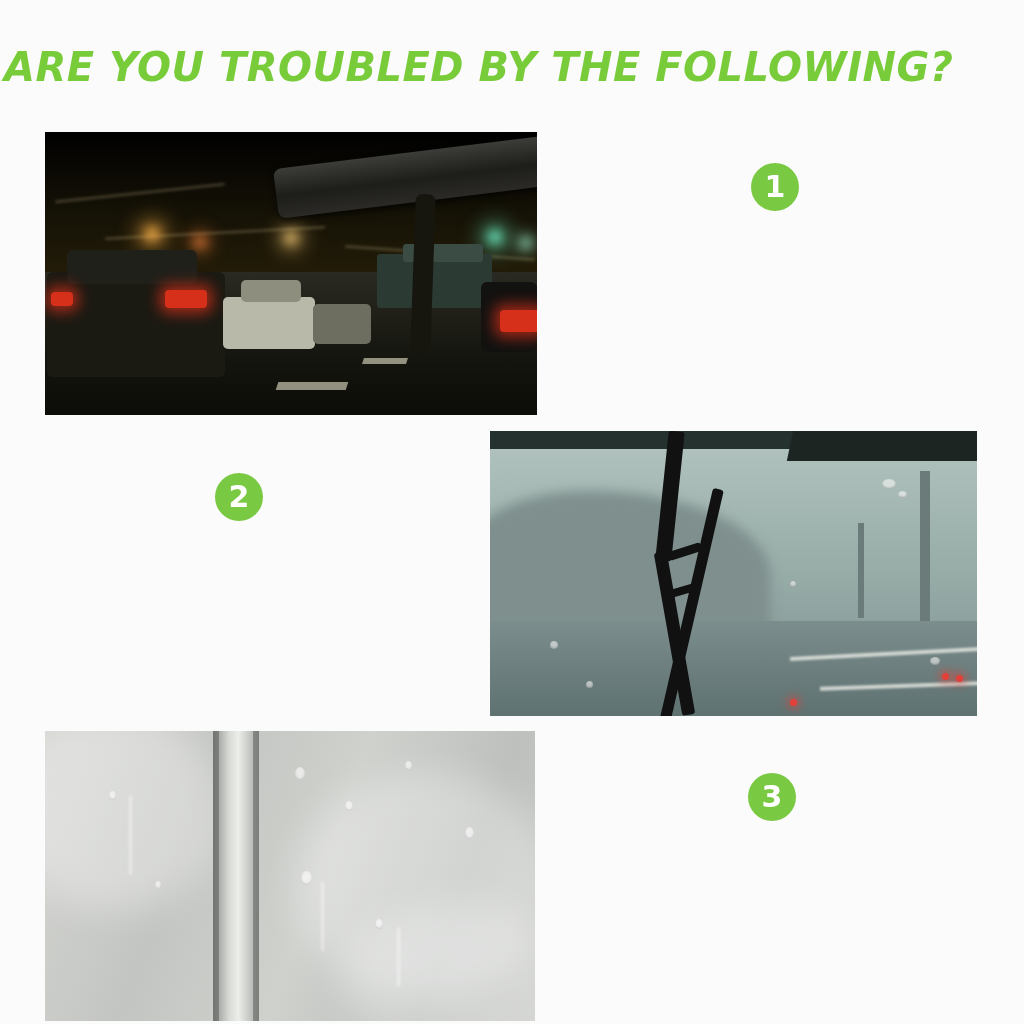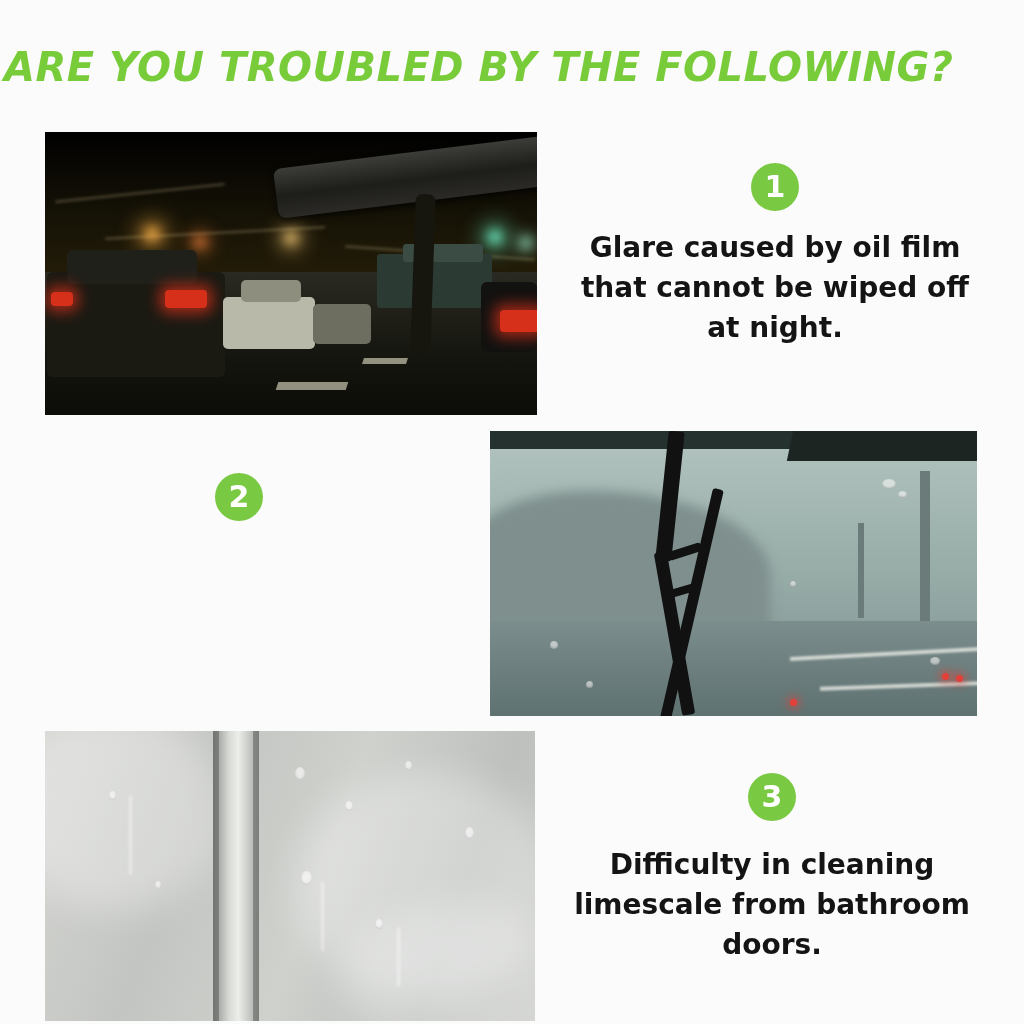--- a/index.html
+++ b/index.html
@@ -269,21 +269,20 @@
     <div class="tail" style="left:455px;top:178px;width:40px;height:22px;"></div>
 
     <div class="lane" style="left:232px;top:250px;width:70px;height:8px;"></div>
     <div class="lane" style="left:318px;top:226px;width:44px;height:6px;"></div>
 
     <div class="mirror"></div>
     <div class="mirror-stem"></div>
   </div>
 
   <div class="badge" style="left:751px; top:163px;">1</div>
-  <div class="blurb" style="left:575px; top:228px; width:400px;">Glare caused by oil film that cannot be wiped off at night.</div>
 
   <div class="photo" id="photo-rain">
     <div class="glass"></div>
     <div class="hill"></div>
     <div class="road"></div>
     <div class="lane-mark" style="left:300px;bottom:60px;width:190px;transform:rotate(-3deg);"></div>
     <div class="lane-mark" style="left:330px;bottom:28px;width:160px;transform:rotate(-2deg);"></div>
     <div class="top-band"></div>
     <div class="visor"></div>
     <div class="post" style="left:430px;top:40px;width:10px;height:150px;"></div>
@@ -324,15 +323,14 @@
     <div class="sdrop" style="left:256px;top:140px;width:11px;height:14px;"></div>
     <div class="sdrop" style="left:330px;top:188px;width:8px;height:10px;"></div>
     <div class="sdrop" style="left:64px;top:60px;width:7px;height:9px;"></div>
     <div class="sdrop" style="left:110px;top:150px;width:6px;height:8px;"></div>
     <div class="streak2" style="left:276px;top:150px;height:70px;"></div>
     <div class="streak2" style="left:352px;top:196px;height:60px;"></div>
     <div class="streak2" style="left:84px;top:64px;height:80px;"></div>
   </div>
 
   <div class="badge" style="left:748px; top:773px;">3</div>
-  <div class="blurb" style="left:572px; top:845px; width:400px;">Difficulty in cleaning limescale from bathroom doors.</div>
 
 </div>
 
 </body></html>

